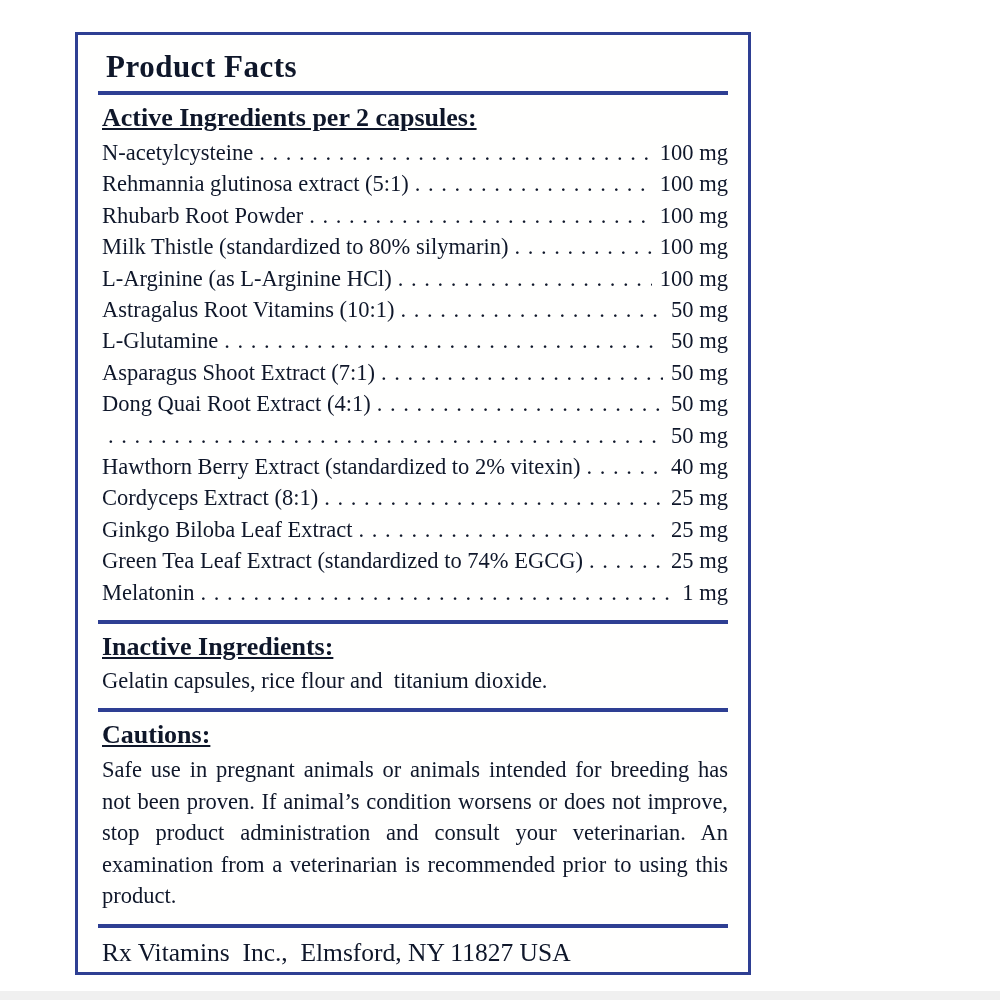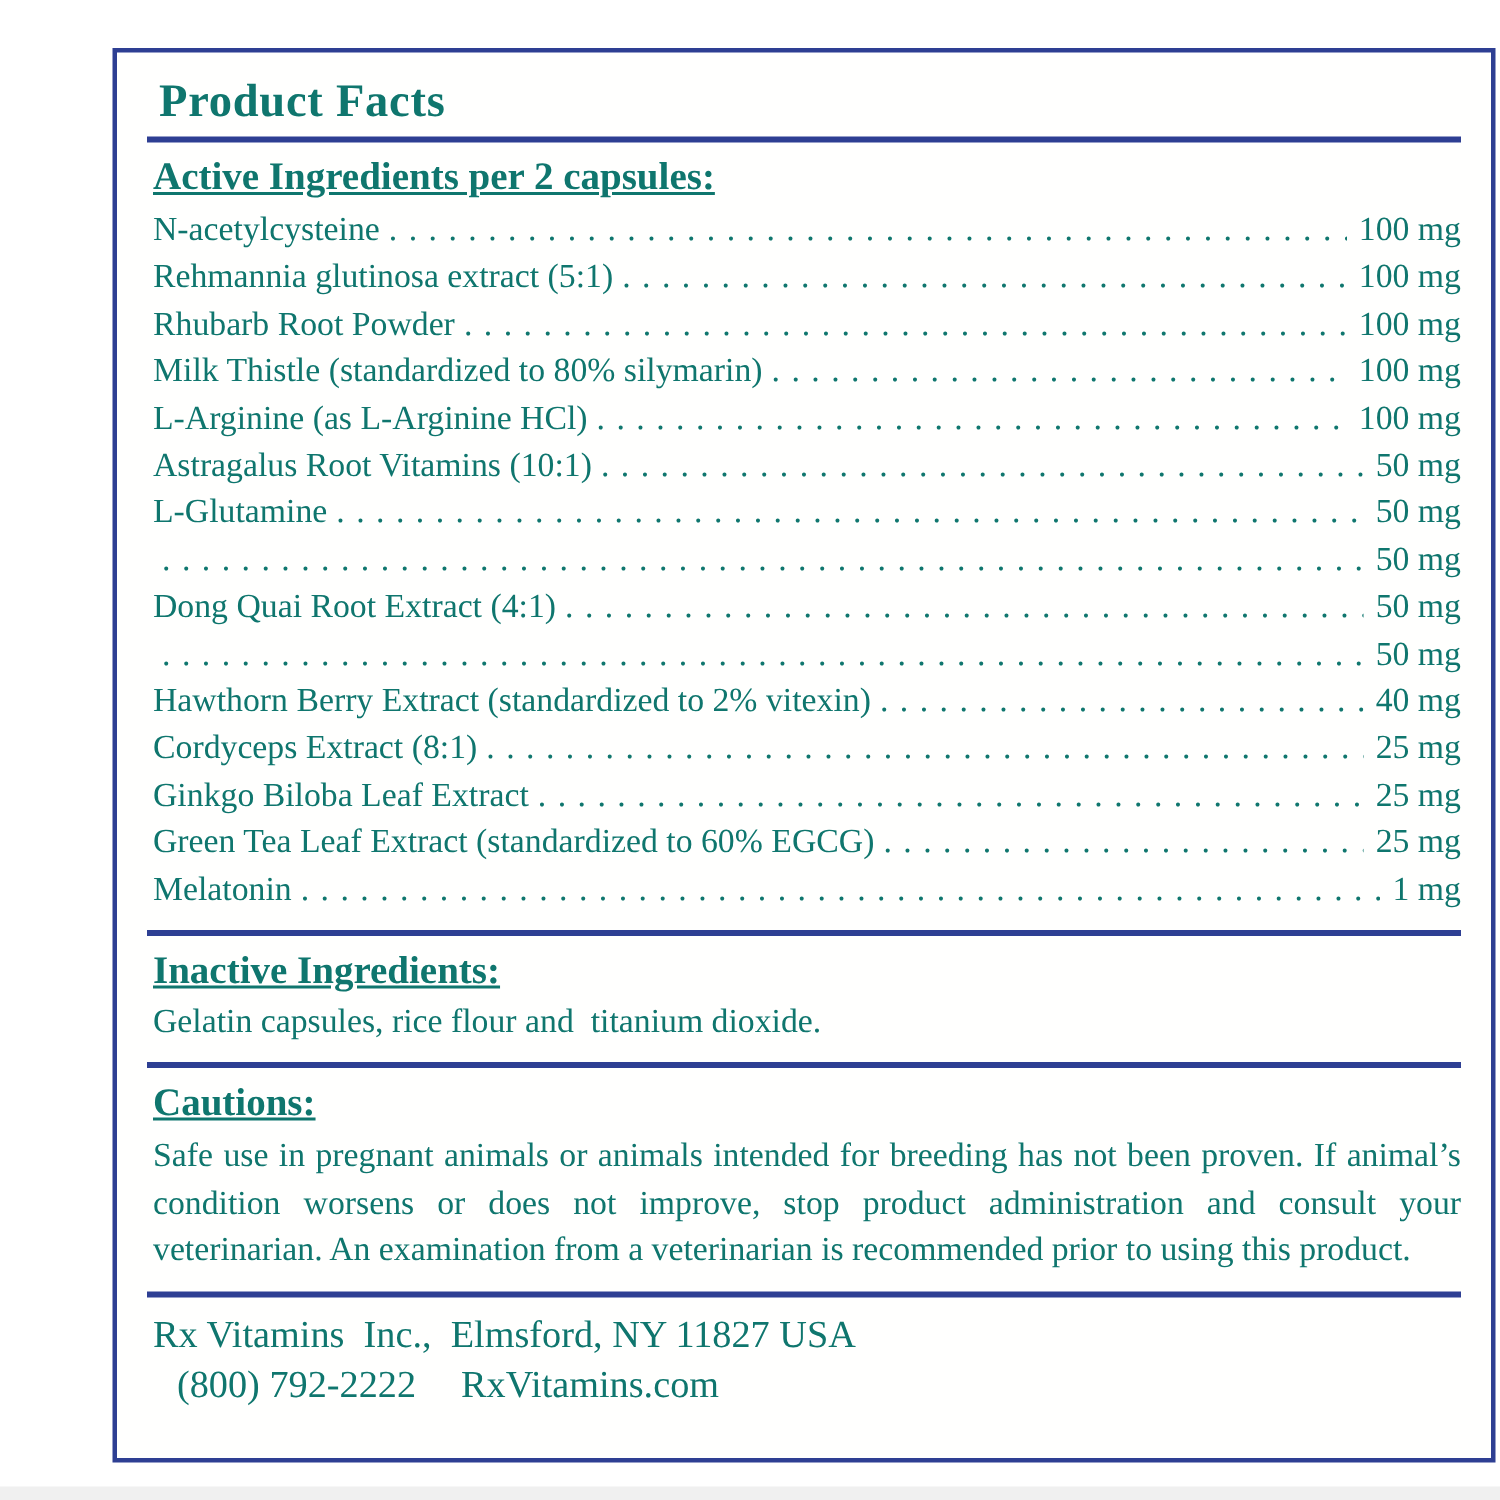--- a/index.html
+++ b/index.html
@@ -14,27 +14,27 @@
     position: relative;
     width: 1000px;
     height: 1000px;
     background: #ffffff;
     overflow: hidden;
   }
   .label-box {
     position: absolute;
     left: 75px;
     top: 32px;
-    width: 922px;
+    width: 676px;
     height: 943px;
     box-sizing: border-box;
     border: 3px solid #2e3f93;
     background: #fffffe;
     padding: 10px 20px 10px 20px;
-    color: #0f766e;
+    color: #0f172a;
     overflow: hidden;
   }
   .title {
     font-size: 31px;
     font-weight: bold;
     letter-spacing: 0.5px;
     padding: 4px 0 6px 8px;
     border-bottom: 4px solid #2e3f93;
     margin-bottom: 8px;
   }
@@ -150,20 +150,21 @@
           <span class="iname">Astragalus Root Vitamins (10:1)</span>
           <span class="leader">. . . . . . . . . . . . . . . . . . . . . . . . . . . . . . . . . . . . . . . . . . . . . . . . . . . . . . . . . . . . . . . . . . . . . . . . . . . . . . . . . . . . . . . . . . </span>
           <span class="amt">50 mg</span>
         </div>
         <div class="row">
           <span class="iname">L-Glutamine</span>
           <span class="leader">. . . . . . . . . . . . . . . . . . . . . . . . . . . . . . . . . . . . . . . . . . . . . . . . . . . . . . . . . . . . . . . . . . . . . . . . . . . . . . . . . . . . . . . . . . </span>
           <span class="amt">50 mg</span>
         </div>
         <div class="row">
+          <span class="iname">Asparagus Shoot Extract (7:1)</span>
           <span class="leader">. . . . . . . . . . . . . . . . . . . . . . . . . . . . . . . . . . . . . . . . . . . . . . . . . . . . . . . . . . . . . . . . . . . . . . . . . . . . . . . . . . . . . . . . . . </span>
           <span class="amt">50 mg</span>
         </div>
         <div class="row">
           <span class="iname">Dong Quai Root Extract (4:1)</span>
           <span class="leader">. . . . . . . . . . . . . . . . . . . . . . . . . . . . . . . . . . . . . . . . . . . . . . . . . . . . . . . . . . . . . . . . . . . . . . . . . . . . . . . . . . . . . . . . . . </span>
           <span class="amt">50 mg</span>
         </div>
         <div class="row">
           <span class="leader">. . . . . . . . . . . . . . . . . . . . . . . . . . . . . . . . . . . . . . . . . . . . . . . . . . . . . . . . . . . . . . . . . . . . . . . . . . . . . . . . . . . . . . . . . . </span>
@@ -178,21 +179,21 @@
           <span class="iname">Cordyceps Extract (8:1)</span>
           <span class="leader">. . . . . . . . . . . . . . . . . . . . . . . . . . . . . . . . . . . . . . . . . . . . . . . . . . . . . . . . . . . . . . . . . . . . . . . . . . . . . . . . . . . . . . . . . . </span>
           <span class="amt">25 mg</span>
         </div>
         <div class="row">
           <span class="iname">Ginkgo Biloba Leaf Extract</span>
           <span class="leader">. . . . . . . . . . . . . . . . . . . . . . . . . . . . . . . . . . . . . . . . . . . . . . . . . . . . . . . . . . . . . . . . . . . . . . . . . . . . . . . . . . . . . . . . . . </span>
           <span class="amt">25 mg</span>
         </div>
         <div class="row">
-          <span class="iname">Green Tea Leaf Extract (standardized to 60% EGCG)</span>
+          <span class="iname">Green Tea Leaf Extract (standardized to 74% EGCG)</span>
           <span class="leader">. . . . . . . . . . . . . . . . . . . . . . . . . . . . . . . . . . . . . . . . . . . . . . . . . . . . . . . . . . . . . . . . . . . . . . . . . . . . . . . . . . . . . . . . . . </span>
           <span class="amt">25 mg</span>
         </div>
         <div class="row">
           <span class="iname">Melatonin</span>
           <span class="leader">. . . . . . . . . . . . . . . . . . . . . . . . . . . . . . . . . . . . . . . . . . . . . . . . . . . . . . . . . . . . . . . . . . . . . . . . . . . . . . . . . . . . . . . . . . </span>
           <span class="amt">1 mg</span>
         </div>
       </div>
 

